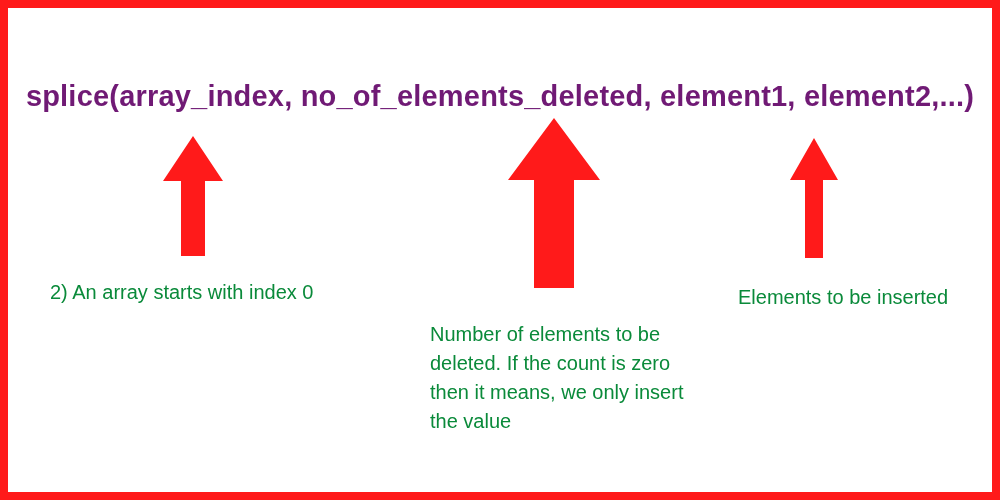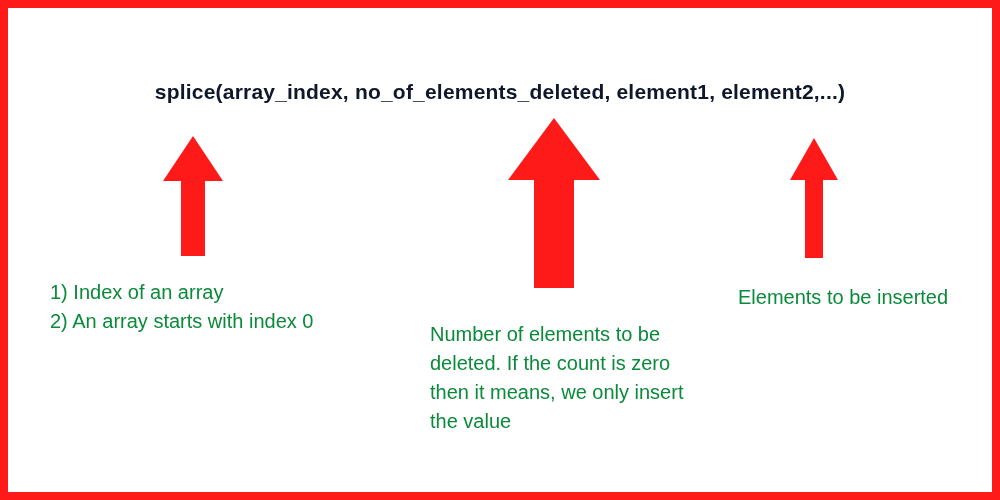--- a/index.html
+++ b/index.html
@@ -12,22 +12,22 @@
     position: relative;
     overflow: hidden;
   }
   .signature {
     position: absolute;
     top: 72px;
     left: 0;
     right: 0;
     text-align: center;
     font-weight: 700;
-    font-size: 21px;
-    color: #0f172a;
+    font-size: 29px;
+    color: #701a75;
     letter-spacing: 0.2px;
   }
   .arrow {
     position: absolute;
   }
   .arrow svg { display: block; }
   .note {
     position: absolute;
     color: #0a8a3a;
     font-size: 20px;
@@ -55,19 +55,18 @@
   </svg>
 </div>
 
 <div class="arrow" style="left:782px; top:130px;">
   <svg width="48" height="120" viewBox="0 0 48 120">
     <polygon points="24,0 48,42 33,42 33,120 15,120 15,42 0,42" fill="#ff1a1a"></polygon>
   </svg>
 </div>
 
 <div class="note note1">
-  <div>1) Index of an array</div>
   <div>2) An array starts with index 0</div>
 </div>
 
 <div class="note note2">Number of elements to be deleted. If the count is zero then it means, we only insert the value</div>
 
 <div class="note note3">Elements to be inserted</div>
 
 </body></html>

